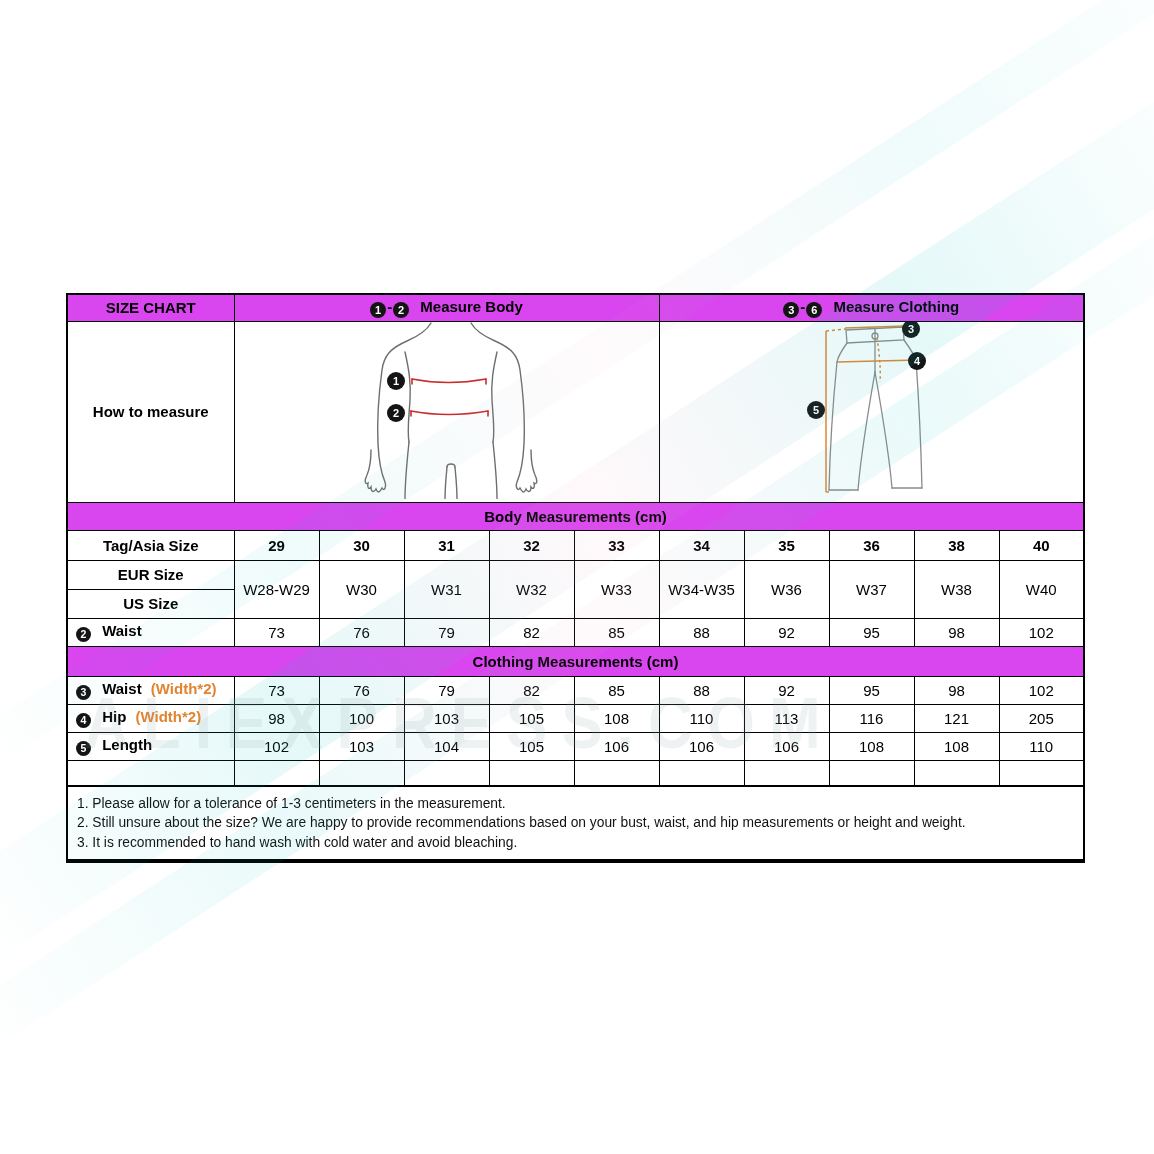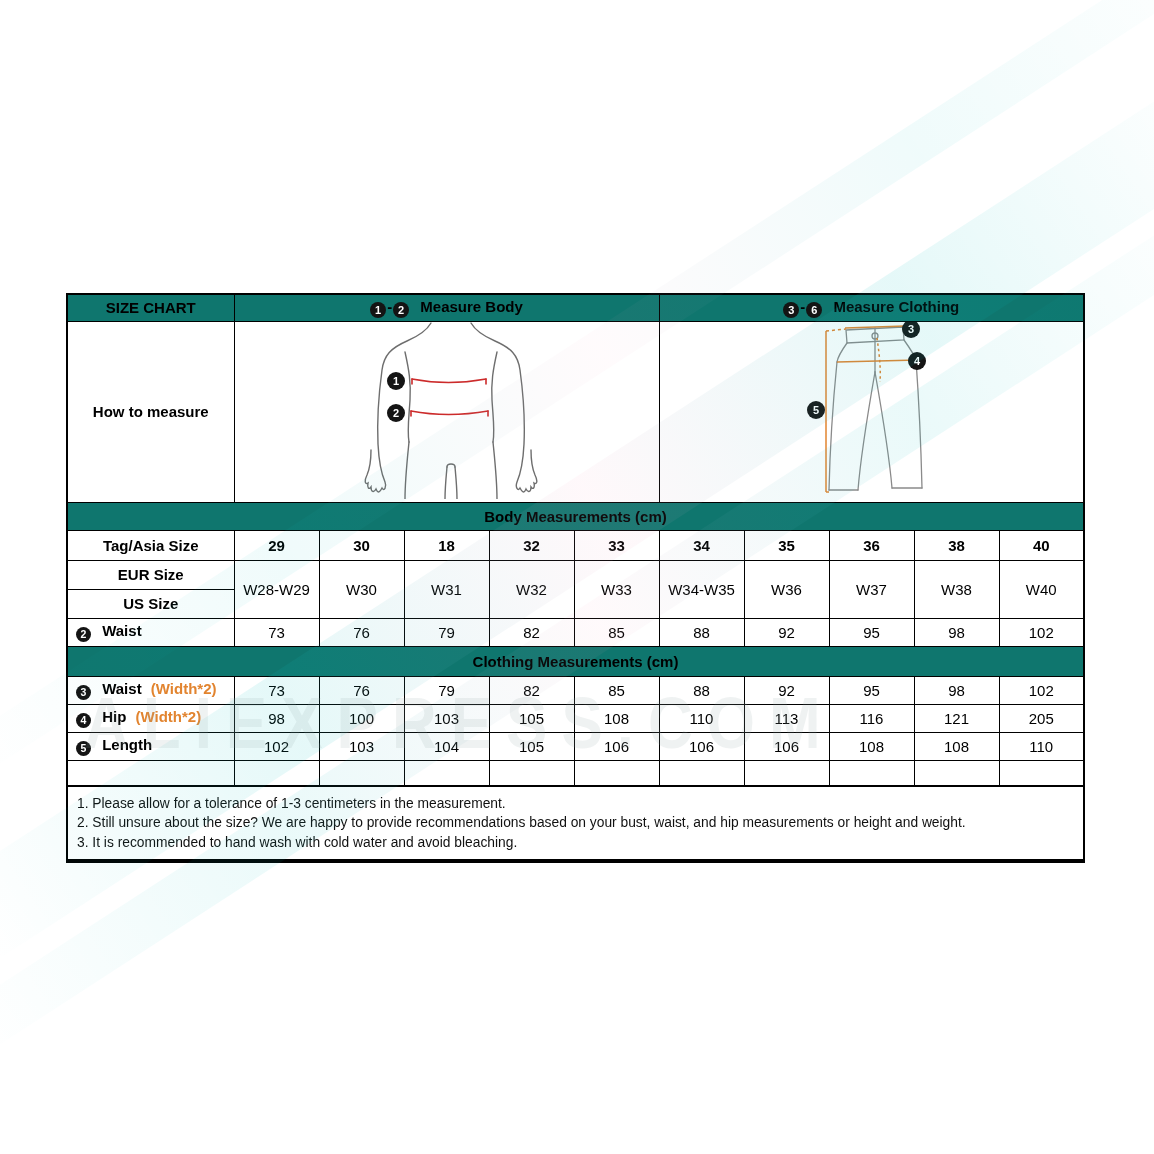--- a/index.html
+++ b/index.html
@@ -19,21 +19,21 @@
     font-weight:bold;font-size:62px;letter-spacing:14px;
     color:rgba(145,165,170,0.15);transform:scaleY(1.15);}
   
   table.size-chart{
     position:absolute;left:66px;top:293px;width:1019px;
     border-collapse:collapse;table-layout:fixed;
     border:2px solid #000;border-bottom:4px solid #000;
     z-index:2;background:transparent;
   }
   .size-chart td{border:1px solid #000;text-align:center;font-size:15px;padding:0 2px;overflow:hidden;}
-  .gray{background:#0f766e;}
+  .gray{background:#d946ef;}
   .bold{font-weight:bold;}
   td.left-label{text-align:left;padding-left:8px;}
   .h-head{height:27px;}
   .h-fig{height:177px;}
   .h-banner{height:28px;}
   .h-tag{height:30px;}
   .h-eur{height:29px;padding-left:32px;}
   .h-row{height:28px;}
   .h-empty{height:26px;}
   td.figure-cell{padding:0;vertical-align:middle;background:transparent;}
@@ -162,21 +162,21 @@
     </tr>
 
     <tr class="h-banner">
       <td class="gray bold" colspan="11">Body Measurements (cm)</td>
     </tr>
 
     <tr class="h-tag">
       <td class="bold">Tag/Asia Size</td>
       <td class="bold">29</td>
       <td class="bold">30</td>
-      <td class="bold">18</td>
+      <td class="bold">31</td>
       <td class="bold">32</td>
       <td class="bold">33</td>
       <td class="bold">34</td>
       <td class="bold">35</td>
       <td class="bold">36</td>
       <td class="bold">38</td>
       <td class="bold">40</td>
     </tr>
 
     <tr class="h-eur">

